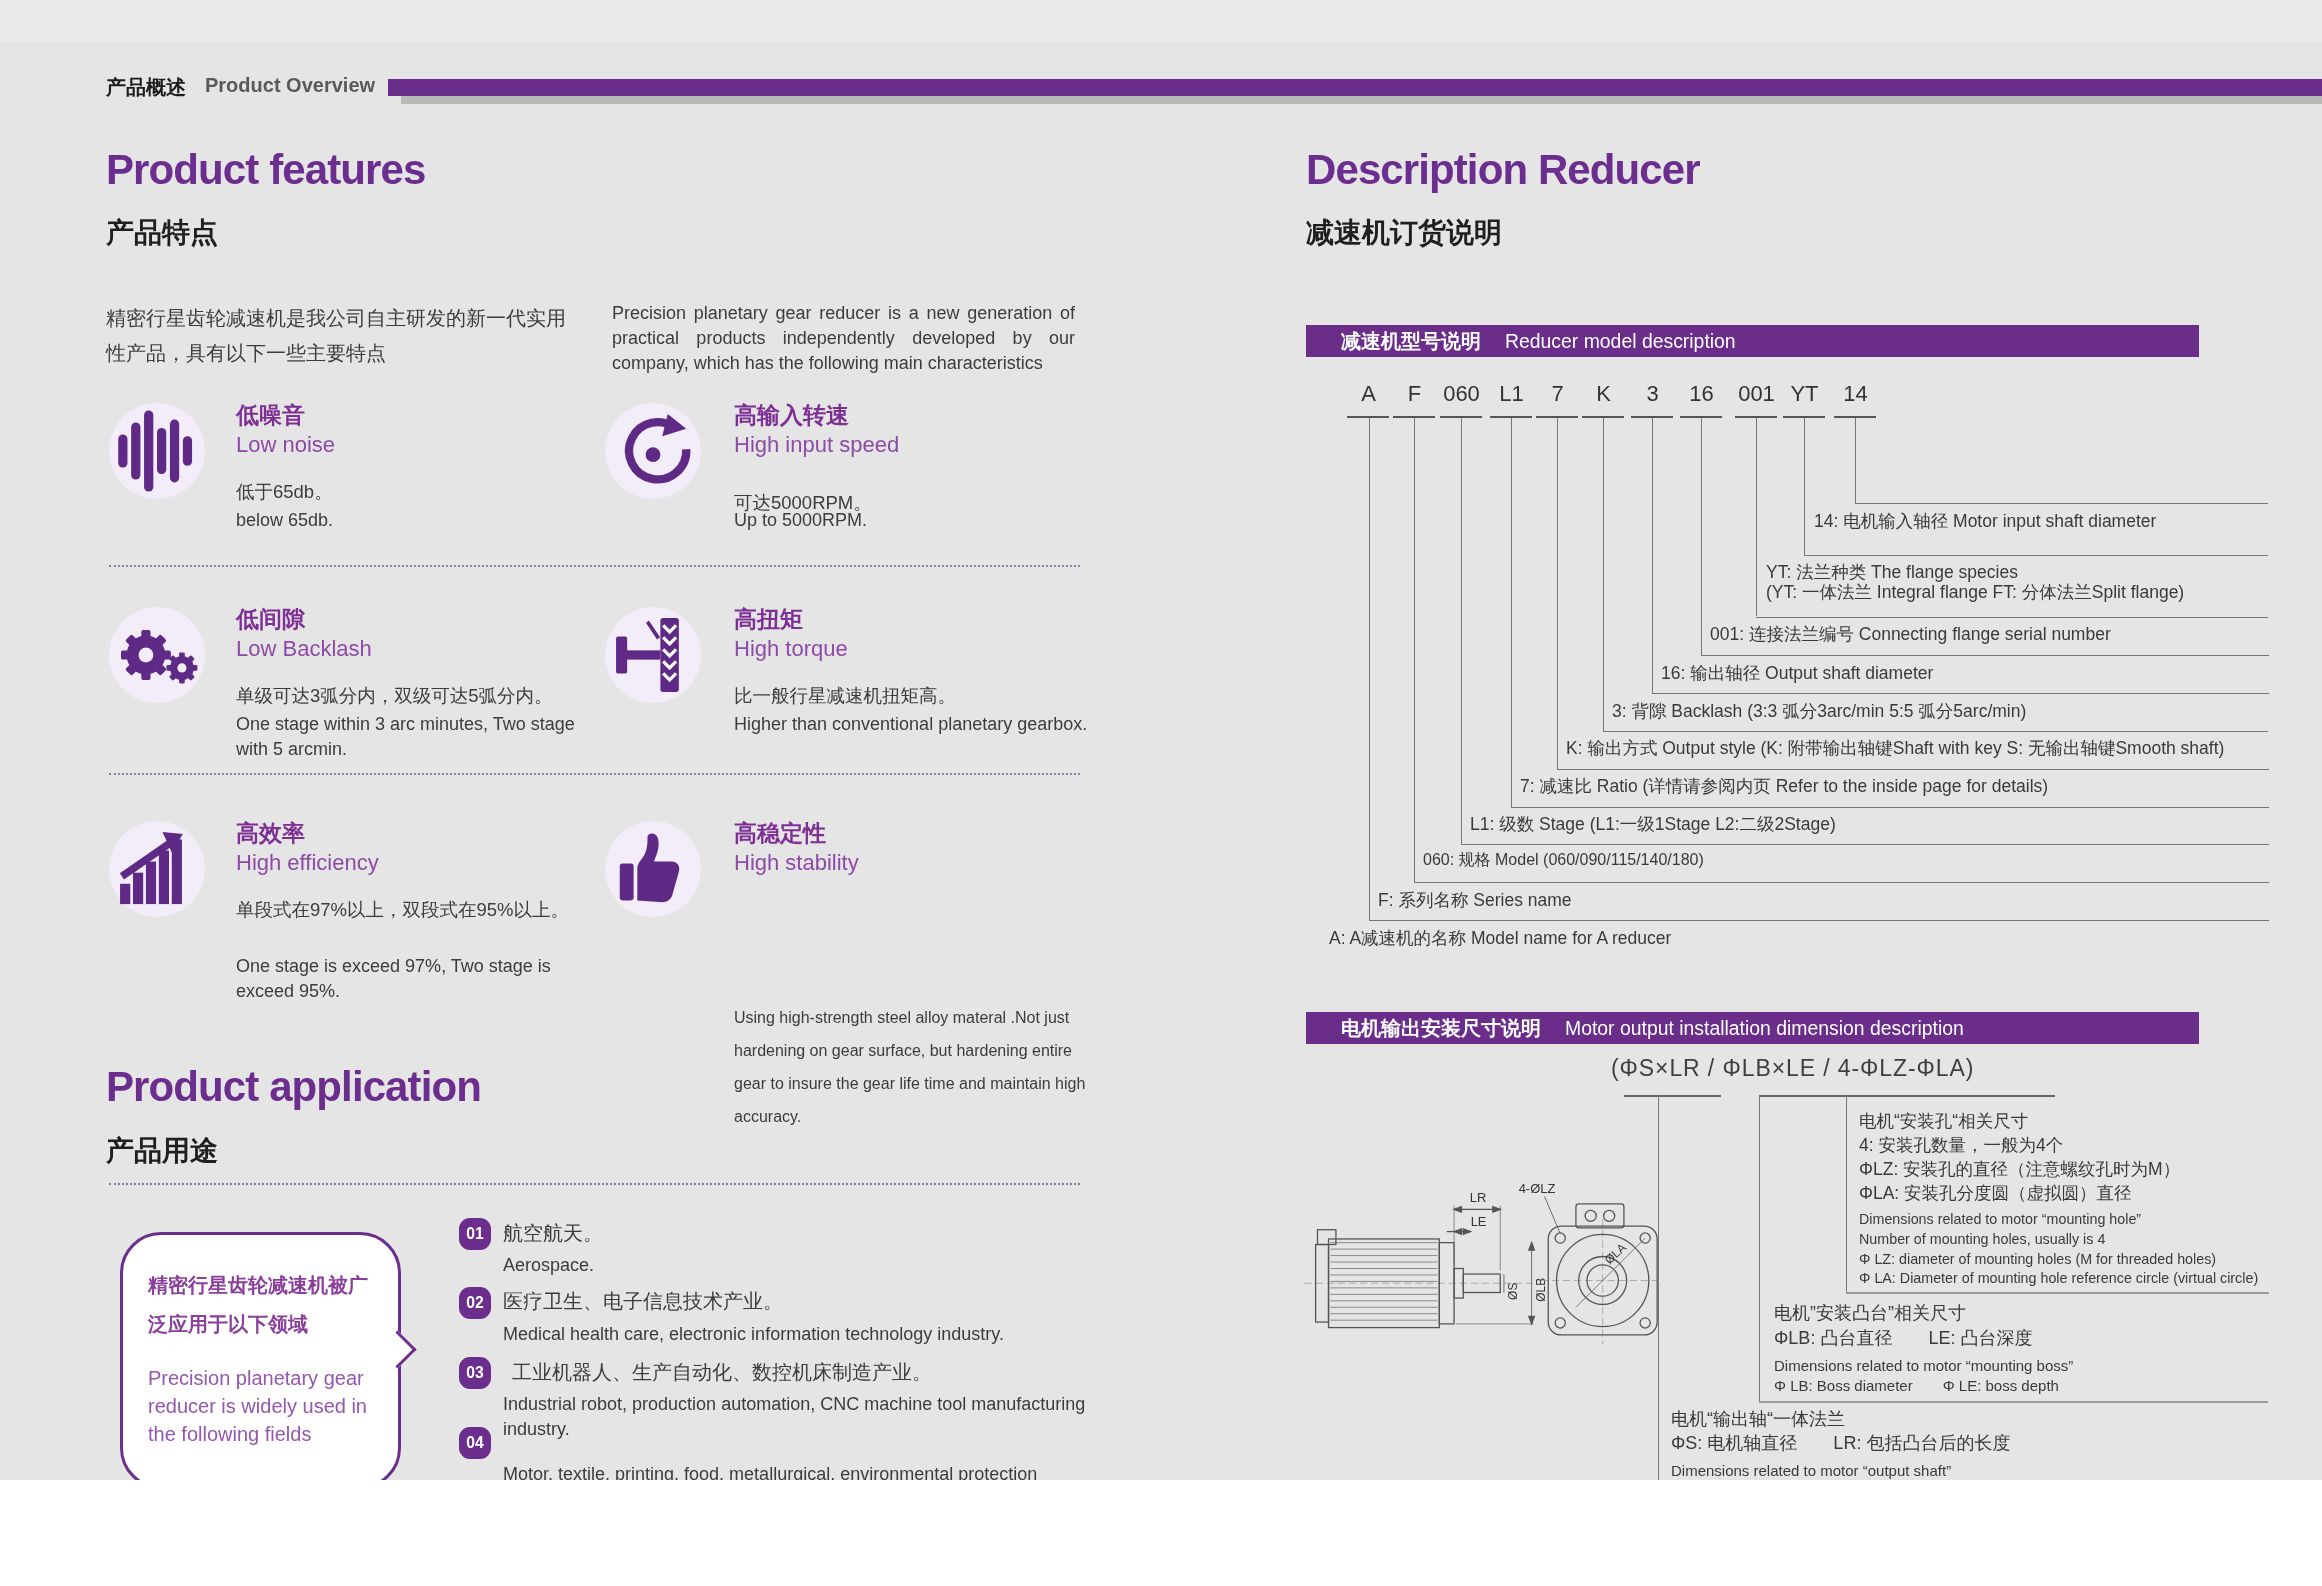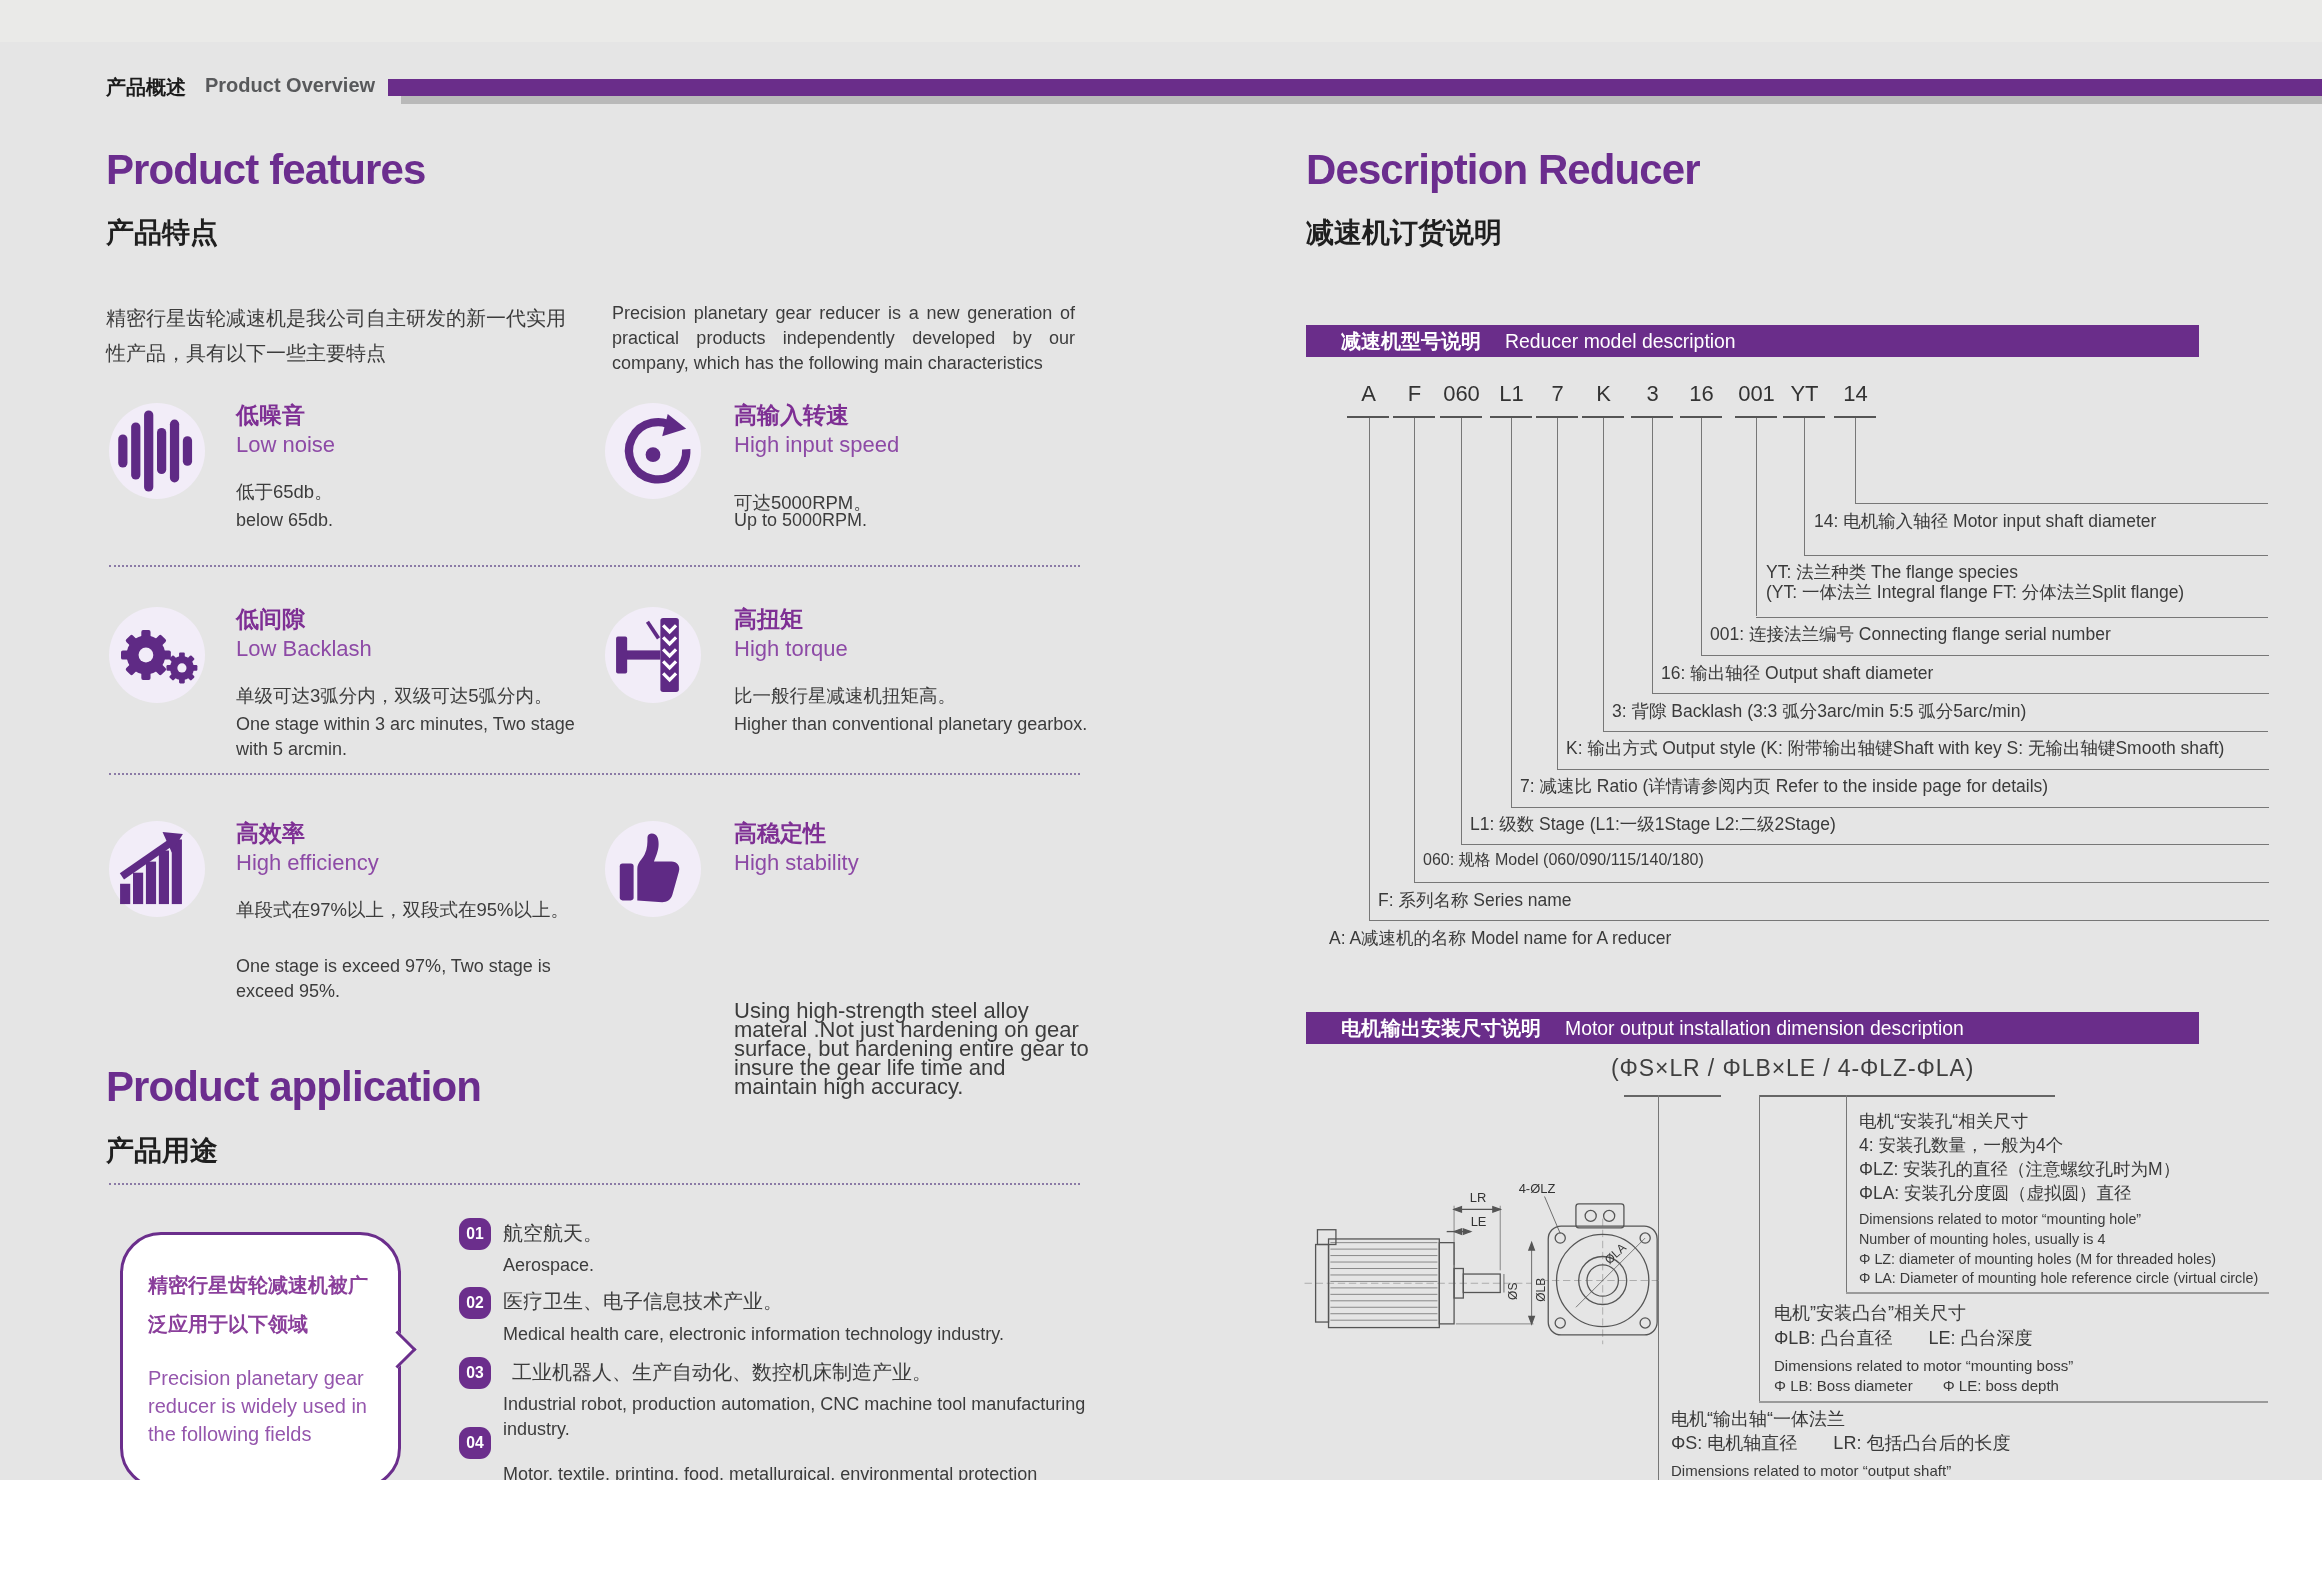--- a/index.html
+++ b/index.html
@@ -181,21 +181,21 @@
       <div style="position: absolute; left: 605px; top: 821px; width: 487px; height: 9.2px;"></div>
       <div style="position: absolute; left: 605px; top: 821px; width: 96px; height: 96px; border-radius: 50%; background: rgb(242, 237, 248);"></div>
       <div style="position: absolute; left: 605px; top: 821px; width: 96px; height: 96px;"><svg width="96" height="96" viewBox="0 0 104 104">
           <g fill="#5f2a85">
             <rect x="16" y="46" width="15" height="40" rx="3"></rect>
             <path d="M35 86 V52 c0-7 5-10 8-16 c3-6 3-12 3-18 c0-6 9-6 11 0 c2 6 1 13 -1 18 l-3 8 h19 c6 0 10 5 8 11 l-7 25 c-2 6 -6 8 -11 8 z"></path>
           </g>
         </svg></div>
       <div style="position: absolute; left: 734px; top: 818px; font: bold 23px &quot;Liberation Sans&quot;, sans-serif; color: rgb(126, 47, 148); white-space: nowrap;">高稳定性</div>
       <div style="position: absolute; left: 734px; top: 850px; font-size: 22px; color: rgb(141, 74, 166); white-space: nowrap;">High stability</div>
-      <div style="position: absolute; left: 734px; top: 1001px; width: 358px; font-size: 22px; line-height: 19px; color: rgb(60, 60, 60);">Using high-strength steel alloy materal .Not just hardening on gear surface, but hardening entire gear to insure the gear life time and maintain high accuracy.</div>
+      <div style="position: absolute; left: 734px; top: 1001px; width: 358px; font-size: 16px; line-height: 33px; color: rgb(60, 60, 60);">Using high-strength steel alloy materal .Not just hardening on gear surface, but hardening entire gear to insure the gear life time and maintain high accuracy.</div>
       <div class="dotted" style="position: absolute; left: 109px; top: 565px; width: 971px; height: 0px;"></div>
       <div class="dotted" style="position: absolute; left: 109px; top: 773px; width: 971px; height: 0px;"></div>
       <div class="dotted" style="position: absolute; left: 109px; top: 1183px; width: 971px; height: 0px;"></div>
       <div style="position: absolute; left: 459px; top: 1218px; width: 32px; height: 32px; border-radius: 11px; background: rgb(107, 46, 140); color: rgb(255, 255, 255); font: bold 15.7px &quot;Liberation Sans&quot;, sans-serif; display: flex; align-items: center; justify-content: center;">01</div>
       <div style="position: absolute; left: 503px; top: 1220px; font-size: 20px; color: rgb(60, 60, 60); white-space: nowrap;">航空航天。</div>
       <div style="position: absolute; left: 503px; top: 1253px; width: 609px; font-size: 18px; line-height: 25px; color: rgb(60, 60, 60);">Aerospace.</div>
       <div style="position: absolute; left: 459px; top: 1287px; width: 32px; height: 32px; border-radius: 11px; background: rgb(107, 46, 140); color: rgb(255, 255, 255); font: bold 15.7px &quot;Liberation Sans&quot;, sans-serif; display: flex; align-items: center; justify-content: center;">02</div>
       <div style="position: absolute; left: 503px; top: 1288px; font-size: 20px; color: rgb(60, 60, 60); white-space: nowrap;">医疗卫生、电子信息技术产业。</div>
       <div style="position: absolute; left: 503px; top: 1322px; width: 609px; font-size: 18px; line-height: 25px; color: rgb(60, 60, 60);">Medical health care, electronic information technology industry.</div>
       <div style="position: absolute; left: 459px; top: 1357px; width: 32px; height: 32px; border-radius: 11px; background: rgb(107, 46, 140); color: rgb(255, 255, 255); font: bold 15.7px &quot;Liberation Sans&quot;, sans-serif; display: flex; align-items: center; justify-content: center;">03</div>

